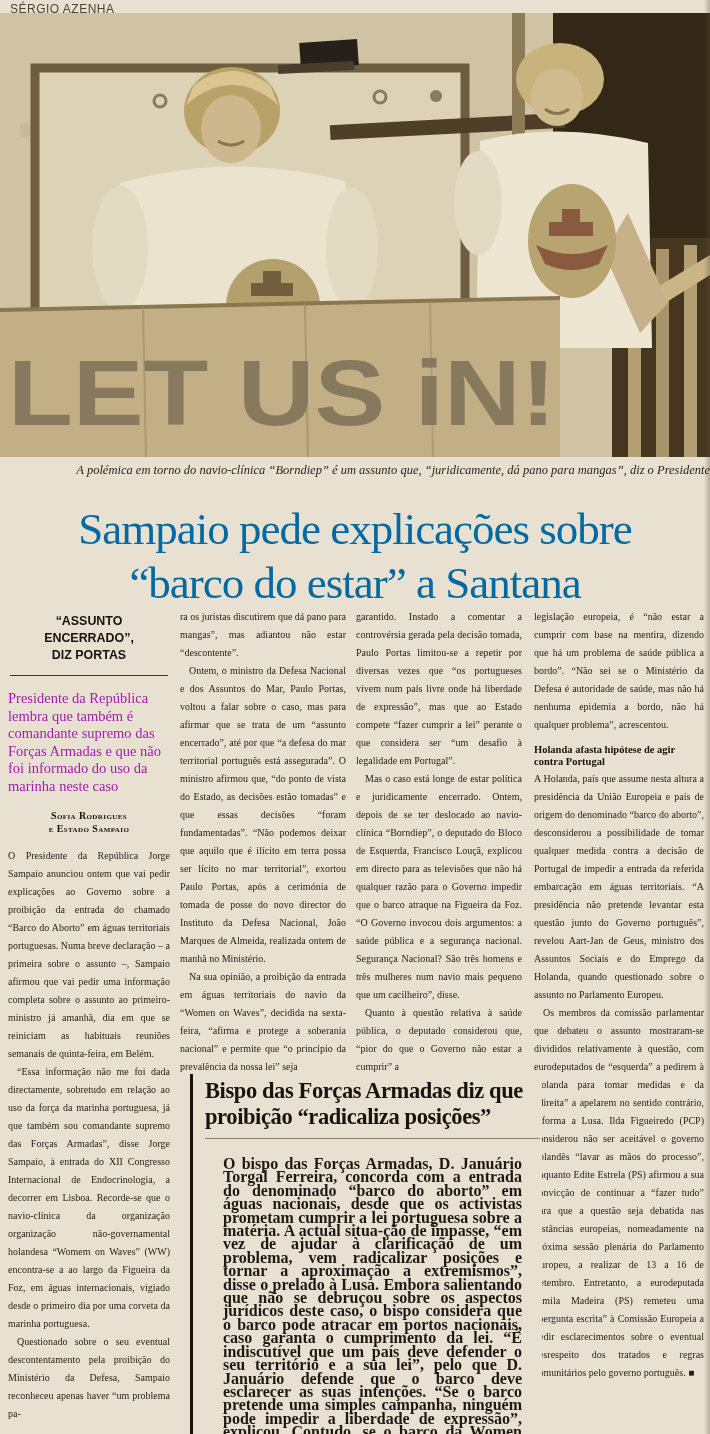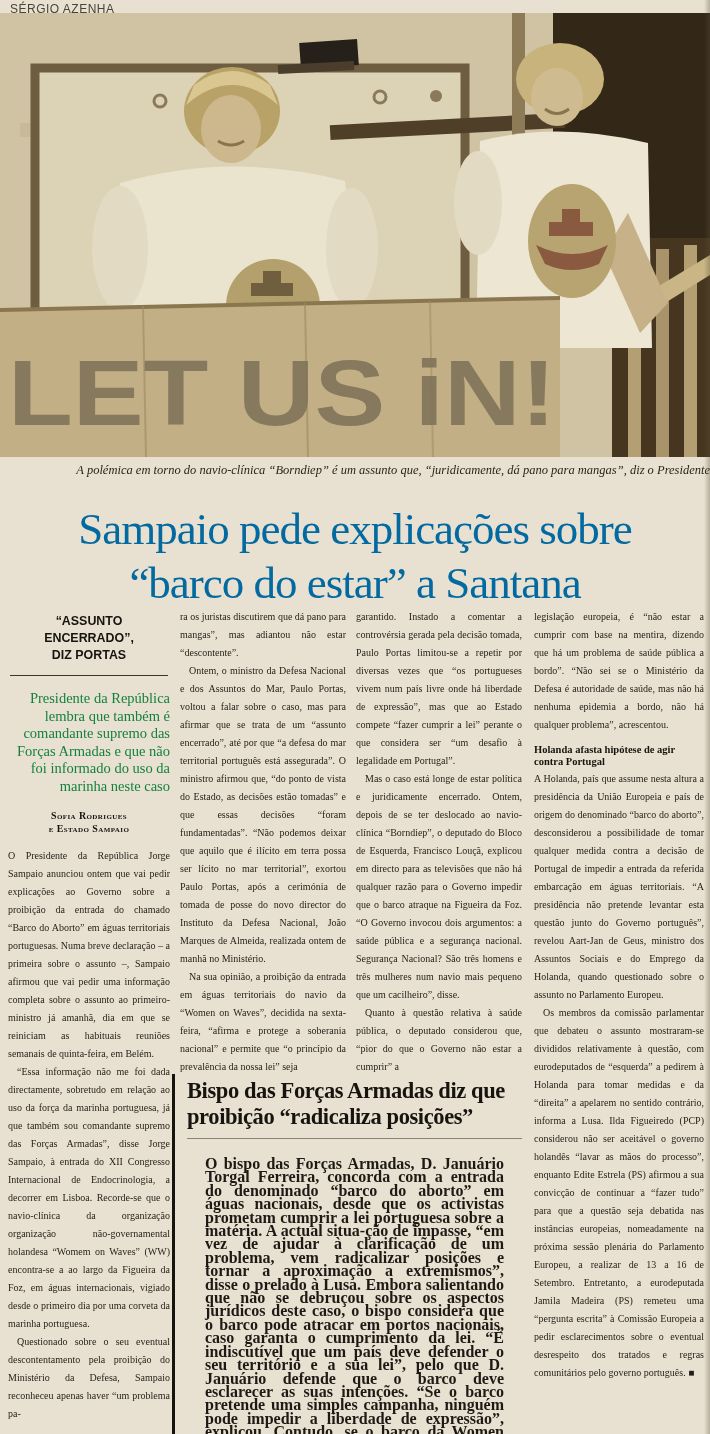--- a/index.html
+++ b/index.html
@@ -38,39 +38,39 @@
   .col3{left:356px;width:166px;}
   .col4{left:534px;width:170px;}
   .kicker{
     font-family:"Liberation Sans", sans-serif;font-weight:bold;
     font-size:13.5px;line-height:17px;text-align:center;color:#17130e;
     transform:scaleX(.92);transform-origin:center;
     margin:4px 0 0 0;
   }
   .kicker-rule{border:none;border-top:1px solid #3a352c;margin:12px 2px 14px 2px;}
   .deck{
-    font-size:14.5px;line-height:17.5px;text-align:right;color:#15803d;
+    font-size:14.5px;line-height:17.5px;text-align:left;color:#a21caf;
     margin:0 0 14px 0;
   }
   .byline{
     font-size:10px;line-height:13px;text-align:center;font-weight:bold;
     font-variant:small-caps;letter-spacing:.4px;margin-bottom:12px;color:#17130e;
   }
   .body-text p{
     margin:0;font-size:10px;line-height:18px;text-align:justify;
     color:#221d17;
   }
   .body-text p.indent{text-indent:9px;}
   .subhead{
     font-family:"Liberation Serif", serif;font-weight:bold;
     font-size:10.5px;line-height:12px;margin:10px 0 2px 0;color:#17130e;
   }
   
   .inset{
-    position:absolute;left:172px;top:466px;width:352px;height:360px;
+    position:absolute;left:190px;top:466px;width:352px;height:360px;
     background:#e8e1d1;box-sizing:border-box;
     border-left:3px solid #17130e;
     padding:4px 2px 0 12px;
   }
   .inset-title{
     font-weight:bold;font-size:22.5px;line-height:26px;color:#17130e;
     letter-spacing:-.4px;margin:0 0 8px 0;
   }
   .inset-rule{border:none;border-top:1px solid #8b8371;margin:0 0 9px 0;}
   .inset-body{

